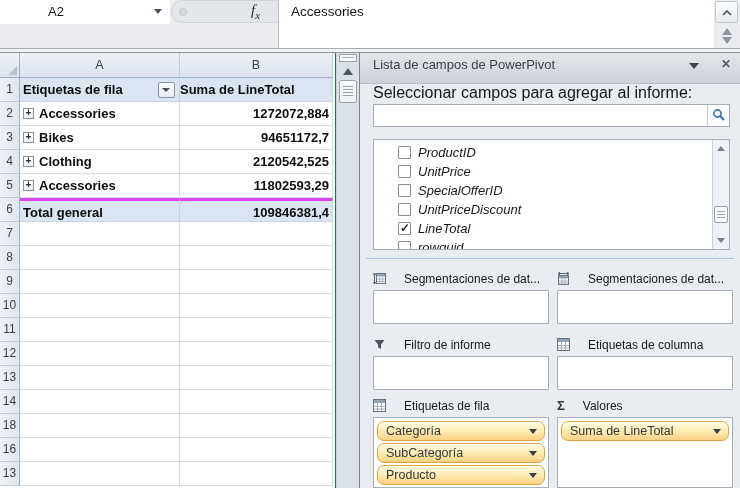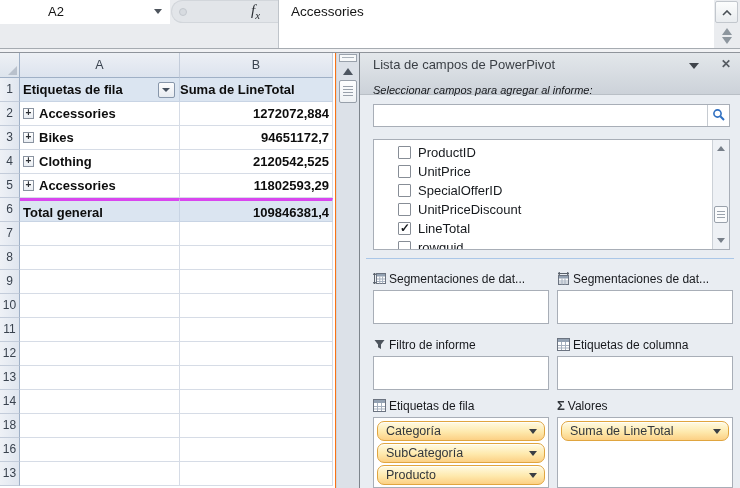--- a/index.html
+++ b/index.html
@@ -1,16 +1,16 @@
 <!DOCTYPE html>
 <html><head>
 <meta charset="utf-8">
 <style>
   html,body{margin:0;padding:0;background:#fff;}
-  .app{position:relative;width:740px;height:488px;overflow:hidden;background:#f97316;
+  .app{position:relative;width:740px;height:488px;overflow:hidden;background:#15803d;
        font-family:"Liberation Sans",sans-serif;color:#1a1a1a;}
 
   
   .topbar{position:absolute;left:0;top:0;width:740px;height:48px;background:#eaecef;}
   .namebox{position:absolute;left:0;top:0;width:170px;height:24px;background:#fff;}
   .nb-text{position:absolute;left:0;top:4px;width:112px;text-align:center;font-size:13px;color:#141414;}
   .nb-arrow{position:absolute;right:8px;top:9px;width:0;height:0;border-left:4px solid transparent;border-right:4px solid transparent;border-top:5px solid #4e555d;}
   .fxpill{position:absolute;left:171px;top:0;width:107px;height:23px;background:#e2e5e9;border:1px solid #d2d6db;border-right:none;border-radius:12px 0 0 12px;box-sizing:border-box;}
   .fxdot{position:absolute;left:7px;top:7px;width:8px;height:8px;border-radius:50%;background:#d7dbe0;border:1px solid #c3c8ce;box-sizing:border-box;}
   .fx{position:absolute;left:251px;top:2px;font-family:"Liberation Serif",serif;font-style:italic;font-size:15px;color:#2b2f34;}
@@ -52,47 +52,47 @@
   
   .ws-scroll{position:absolute;left:336px;top:53px;width:23px;height:435px;background:#dce1e8;border-left:1px solid #ced3da;box-sizing:border-box;}
   .ws-split{position:absolute;left:2px;top:1px;width:18px;height:8px;background:#f7f9fa;border:1px solid #9aa2ac;box-sizing:border-box;}
   .ws-split::after{content:"";position:absolute;left:2px;right:2px;top:2px;border-top:1px solid #aab2bb;}
   .ws-up{position:absolute;left:6px;top:15px;width:0;height:0;border-left:5px solid transparent;border-right:5px solid transparent;border-bottom:7px solid #4d5560;}
   .ws-thumb{position:absolute;left:2px;top:27px;width:18px;height:23px;background:linear-gradient(#fdfefe,#eef1f4);border:1px solid #98a0aa;border-radius:2px;box-sizing:border-box;}
   .ws-thumb::before{content:"";position:absolute;left:3px;right:3px;top:5px;height:11px;background:repeating-linear-gradient(#98a0aa 0 1px,transparent 1px 3px);}
 
   
   .panel{position:absolute;left:359px;top:53px;width:381px;height:435px;background:#e9edf2;border-left:1px solid #7d848c;box-sizing:border-box;}
-  .ptitle{position:absolute;left:0;top:0;width:100%;height:42px;background:linear-gradient(#e3e7eb,#ccd2d9);border-bottom:1px solid #b9bfc6;box-sizing:border-box;}
+  .ptitle{position:absolute;left:0;top:0;width:100%;height:31px;background:linear-gradient(#e3e7eb,#ccd2d9);border-bottom:1px solid #b9bfc6;box-sizing:border-box;}
   .ptitle-text{position:absolute;left:13px;top:4px;font-size:13px;color:#3a3f45;}
   .ptitle-dd{position:absolute;right:41px;top:10px;width:0;height:0;border-left:5px solid transparent;border-right:5px solid transparent;border-top:6px solid #3f444b;}
   .ptitle-x{position:absolute;right:9px;top:4px;font-size:12px;color:#555b62;font-weight:bold;}
-  .select-label{position:absolute;left:13px;top:31px;font-size:11px;color:#14161a;font-style:italic;}
+  .select-label{position:absolute;left:13px;top:31px;font-size:16px;color:#14161a;}
   .searchbox{position:absolute;left:13px;top:51px;width:357px;height:23px;background:#fff;border:1px solid #a8aeb7;box-sizing:border-box;}
   .search-input{position:absolute;left:2px;top:1px;width:325px;height:18px;border:none;outline:none;font-size:13px;font-family:"Liberation Sans",sans-serif;}
   .search-btn{position:absolute;right:0;top:0;width:22px;height:21px;border-left:1px solid #c6cbd1;box-sizing:border-box;text-align:center;}
   .search-btn svg{margin-top:3px;}
   .fieldlist{position:absolute;left:13px;top:86px;width:357px;height:111px;background:#fff;border:1px solid #a8aeb7;box-sizing:border-box;overflow:hidden;}
   .fld{height:19px;display:flex;align-items:center;padding-left:24px;}
   .fld:first-child{margin-top:3px;}
   .cb{width:13px;height:13px;box-sizing:border-box;border:1px solid #878d96;background:#fff;margin-right:7px;position:relative;border-radius:1px;flex:none;}
   .cb.on::before{content:"\2713";position:absolute;left:1px;top:-2px;font-size:12px;font-weight:bold;color:#16191d;}
-  .fldname{font-size:13px;color:#16191d;}
+  .fldname{font-size:13px;color:#16191d;font-style:italic;}
   .list-scroll{position:absolute;right:0;top:0;width:17px;height:109px;background:#eef1f5;border-left:1px solid #ccd1d7;box-sizing:border-box;}
   .ls-up{position:absolute;left:4px;top:6px;width:0;height:0;border-left:4px solid transparent;border-right:4px solid transparent;border-bottom:5px solid #777f89;}
   .ls-down{position:absolute;left:4px;bottom:6px;width:0;height:0;border-left:4px solid transparent;border-right:4px solid transparent;border-top:5px solid #777f89;}
   .ls-thumb{position:absolute;left:1px;top:66px;width:14px;height:17px;background:#fafbfc;border:1px solid #9aa2ac;border-radius:2px;box-sizing:border-box;}
   .ls-thumb::before{content:"";position:absolute;left:2px;right:2px;top:4px;height:8px;background:repeating-linear-gradient(#9aa2ac 0 1px,transparent 1px 3px);}
   .pdivider{position:absolute;left:6px;top:205px;width:368px;border-top:1px solid #aac7e8;}
 
   .zone{position:absolute;width:176px;}
   .z-sv{left:13px;top:218px;} .z-sh{left:197px;top:218px;}
   .z-rf{left:13px;top:284px;} .z-cl{left:197px;top:284px;}
   .z-rl{left:13px;top:345px;} .z-va{left:197px;top:345px;}
-  .zlabel{height:15px;display:flex;align-items:center;gap:3px;font-size:12px;color:#17191d;white-space:nowrap;overflow:hidden;}
+  .zlabel{height:15px;display:flex;align-items:center;gap:18px;font-size:12px;color:#17191d;white-space:nowrap;overflow:hidden;}
   .zicon{flex:none;display:inline-flex;}
   .sigma{font-size:13px;font-weight:bold;color:#33373c;line-height:13px;}
   .zbox{margin-top:4px;height:34px;background:#fff;border:1px solid #a8aeb7;box-sizing:border-box;}
   .z-rl .zbox,.z-va .zbox{height:71px;padding:2px;}
   .pill{position:relative;height:20px;margin:1px 1px 2px 1px;border:1px solid #e0a53f;border-radius:7px;background:linear-gradient(#fffbe3,#fee9ad 55%,#fcd084);box-shadow:inset 0 1px 0 rgba(255,255,255,.8);box-sizing:border-box;}
   .ptext{position:absolute;left:8px;top:2px;font-size:12.5px;color:#33373c;}
   .parrow{position:absolute;right:7px;top:7px;width:0;height:0;border-left:4px solid transparent;border-right:4px solid transparent;border-top:5px solid #3a3e44;}
 </style>
 </head>
 <body>

